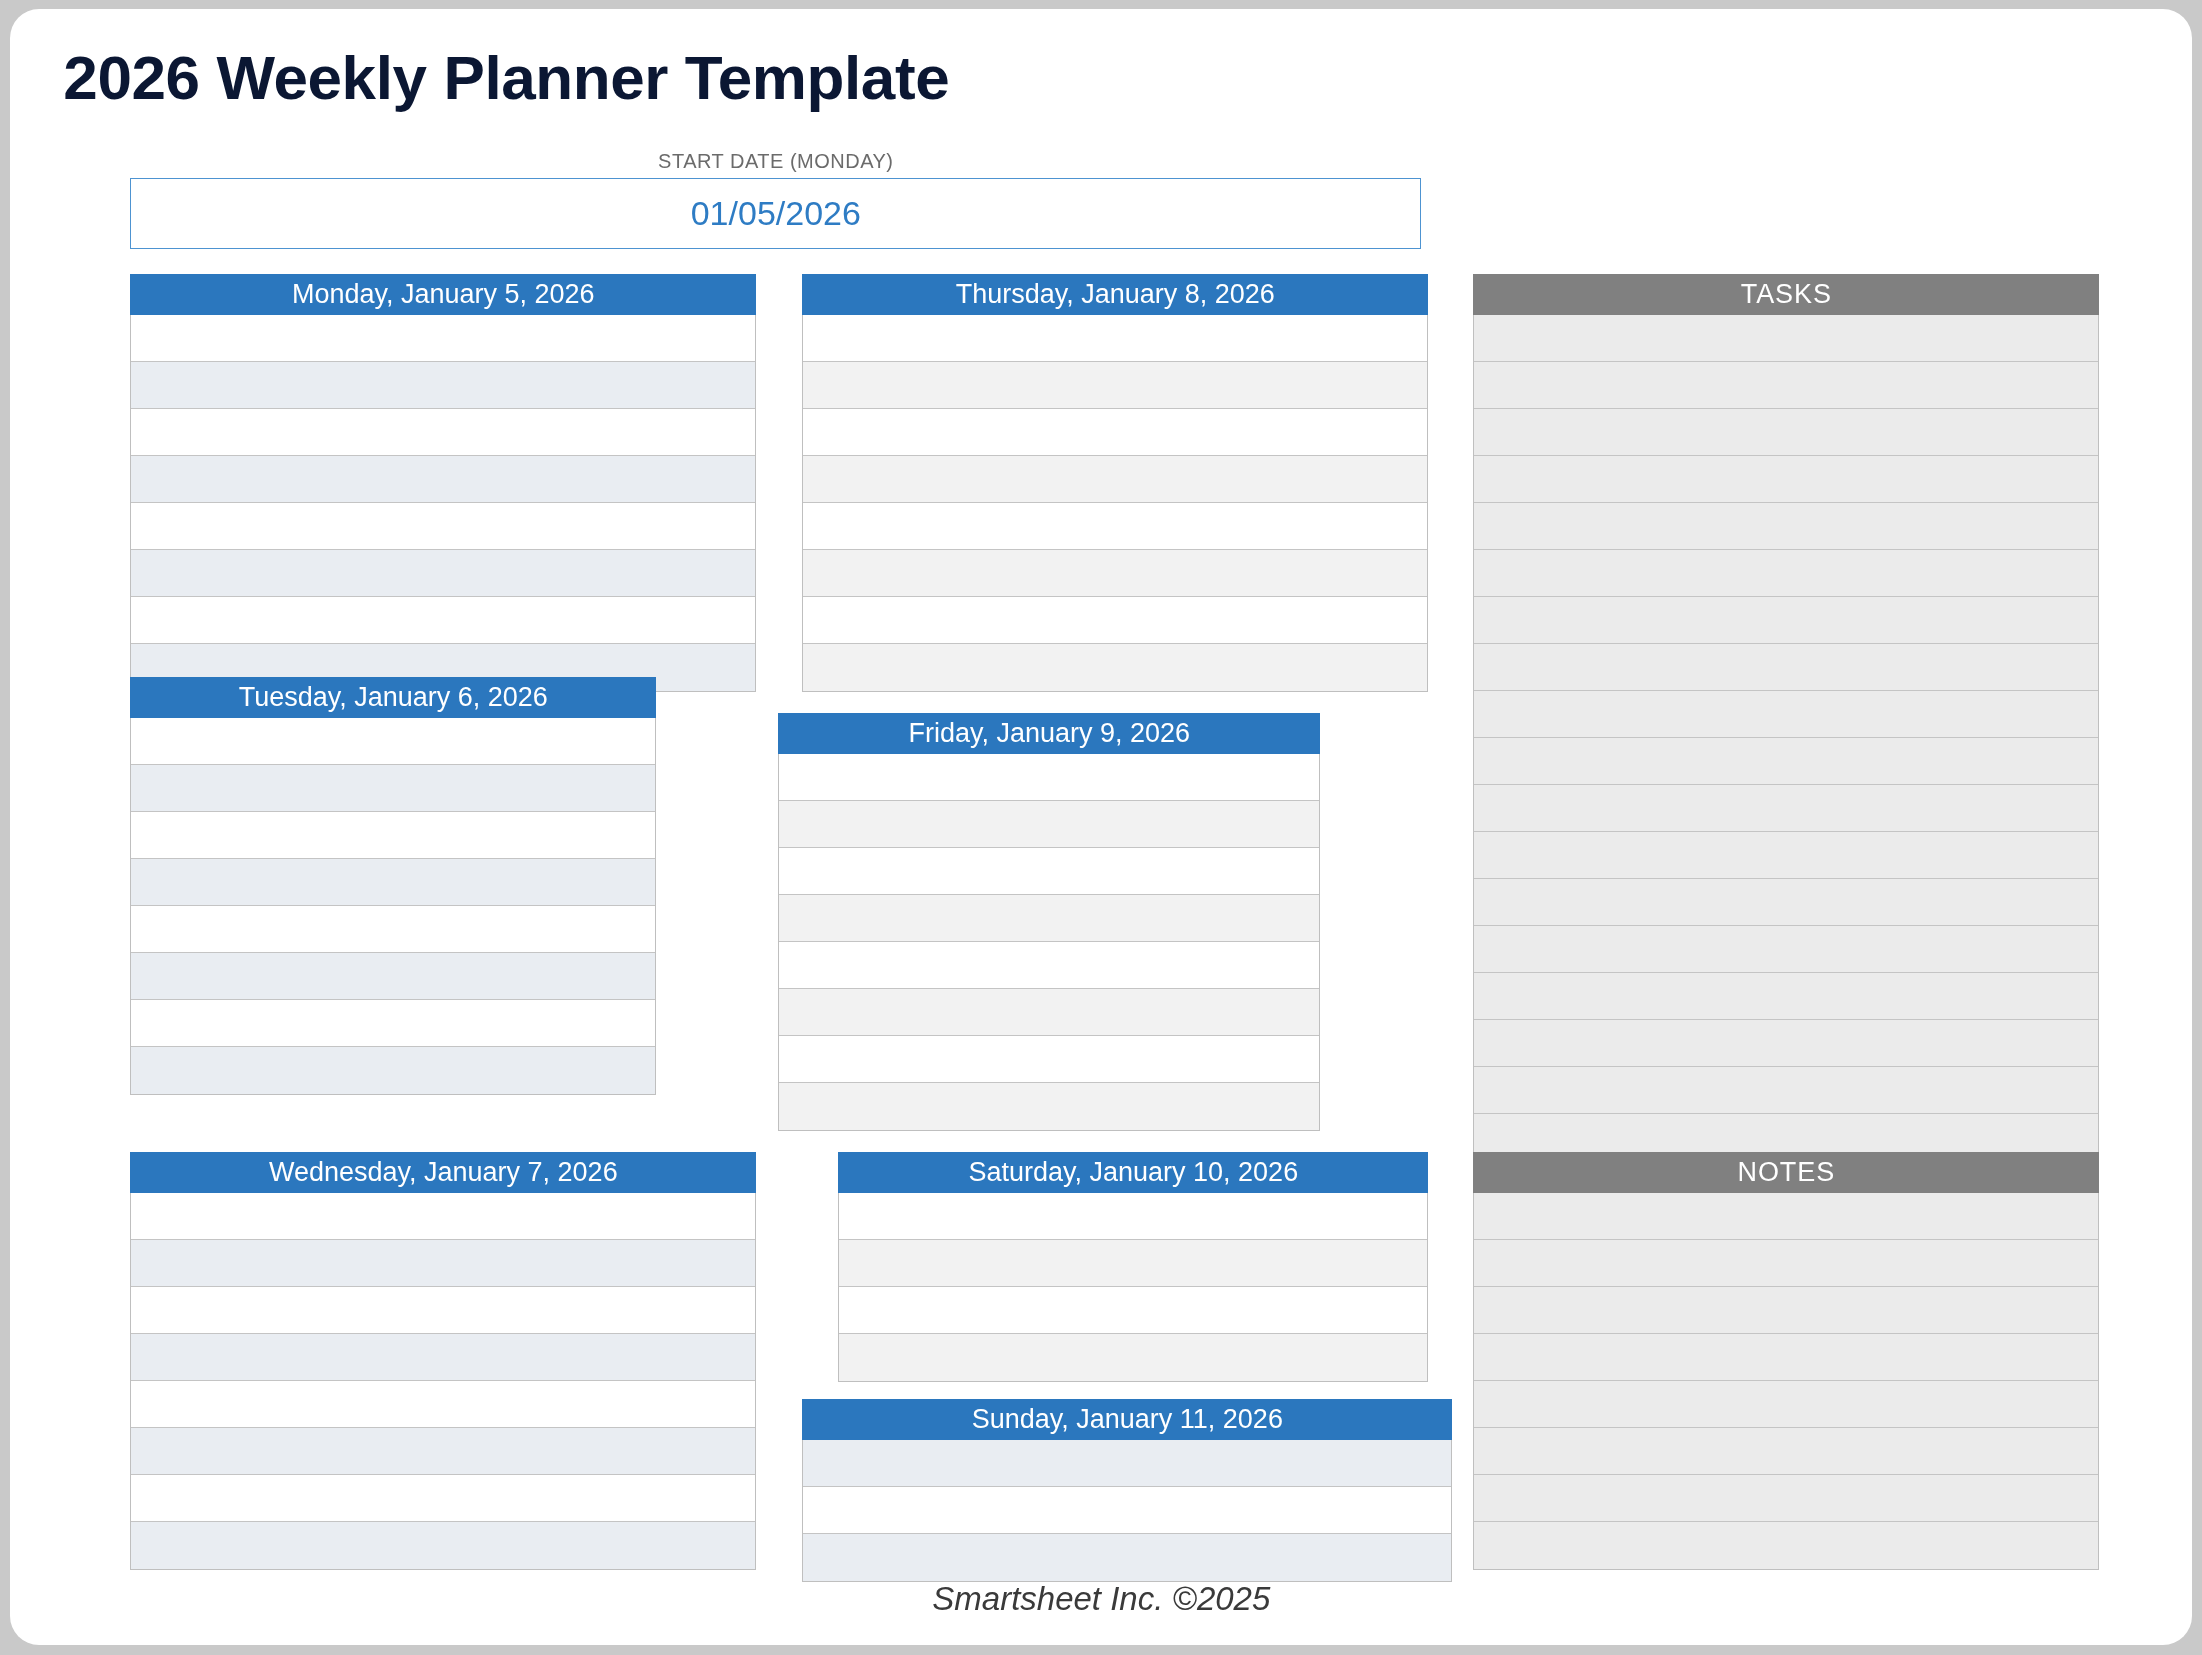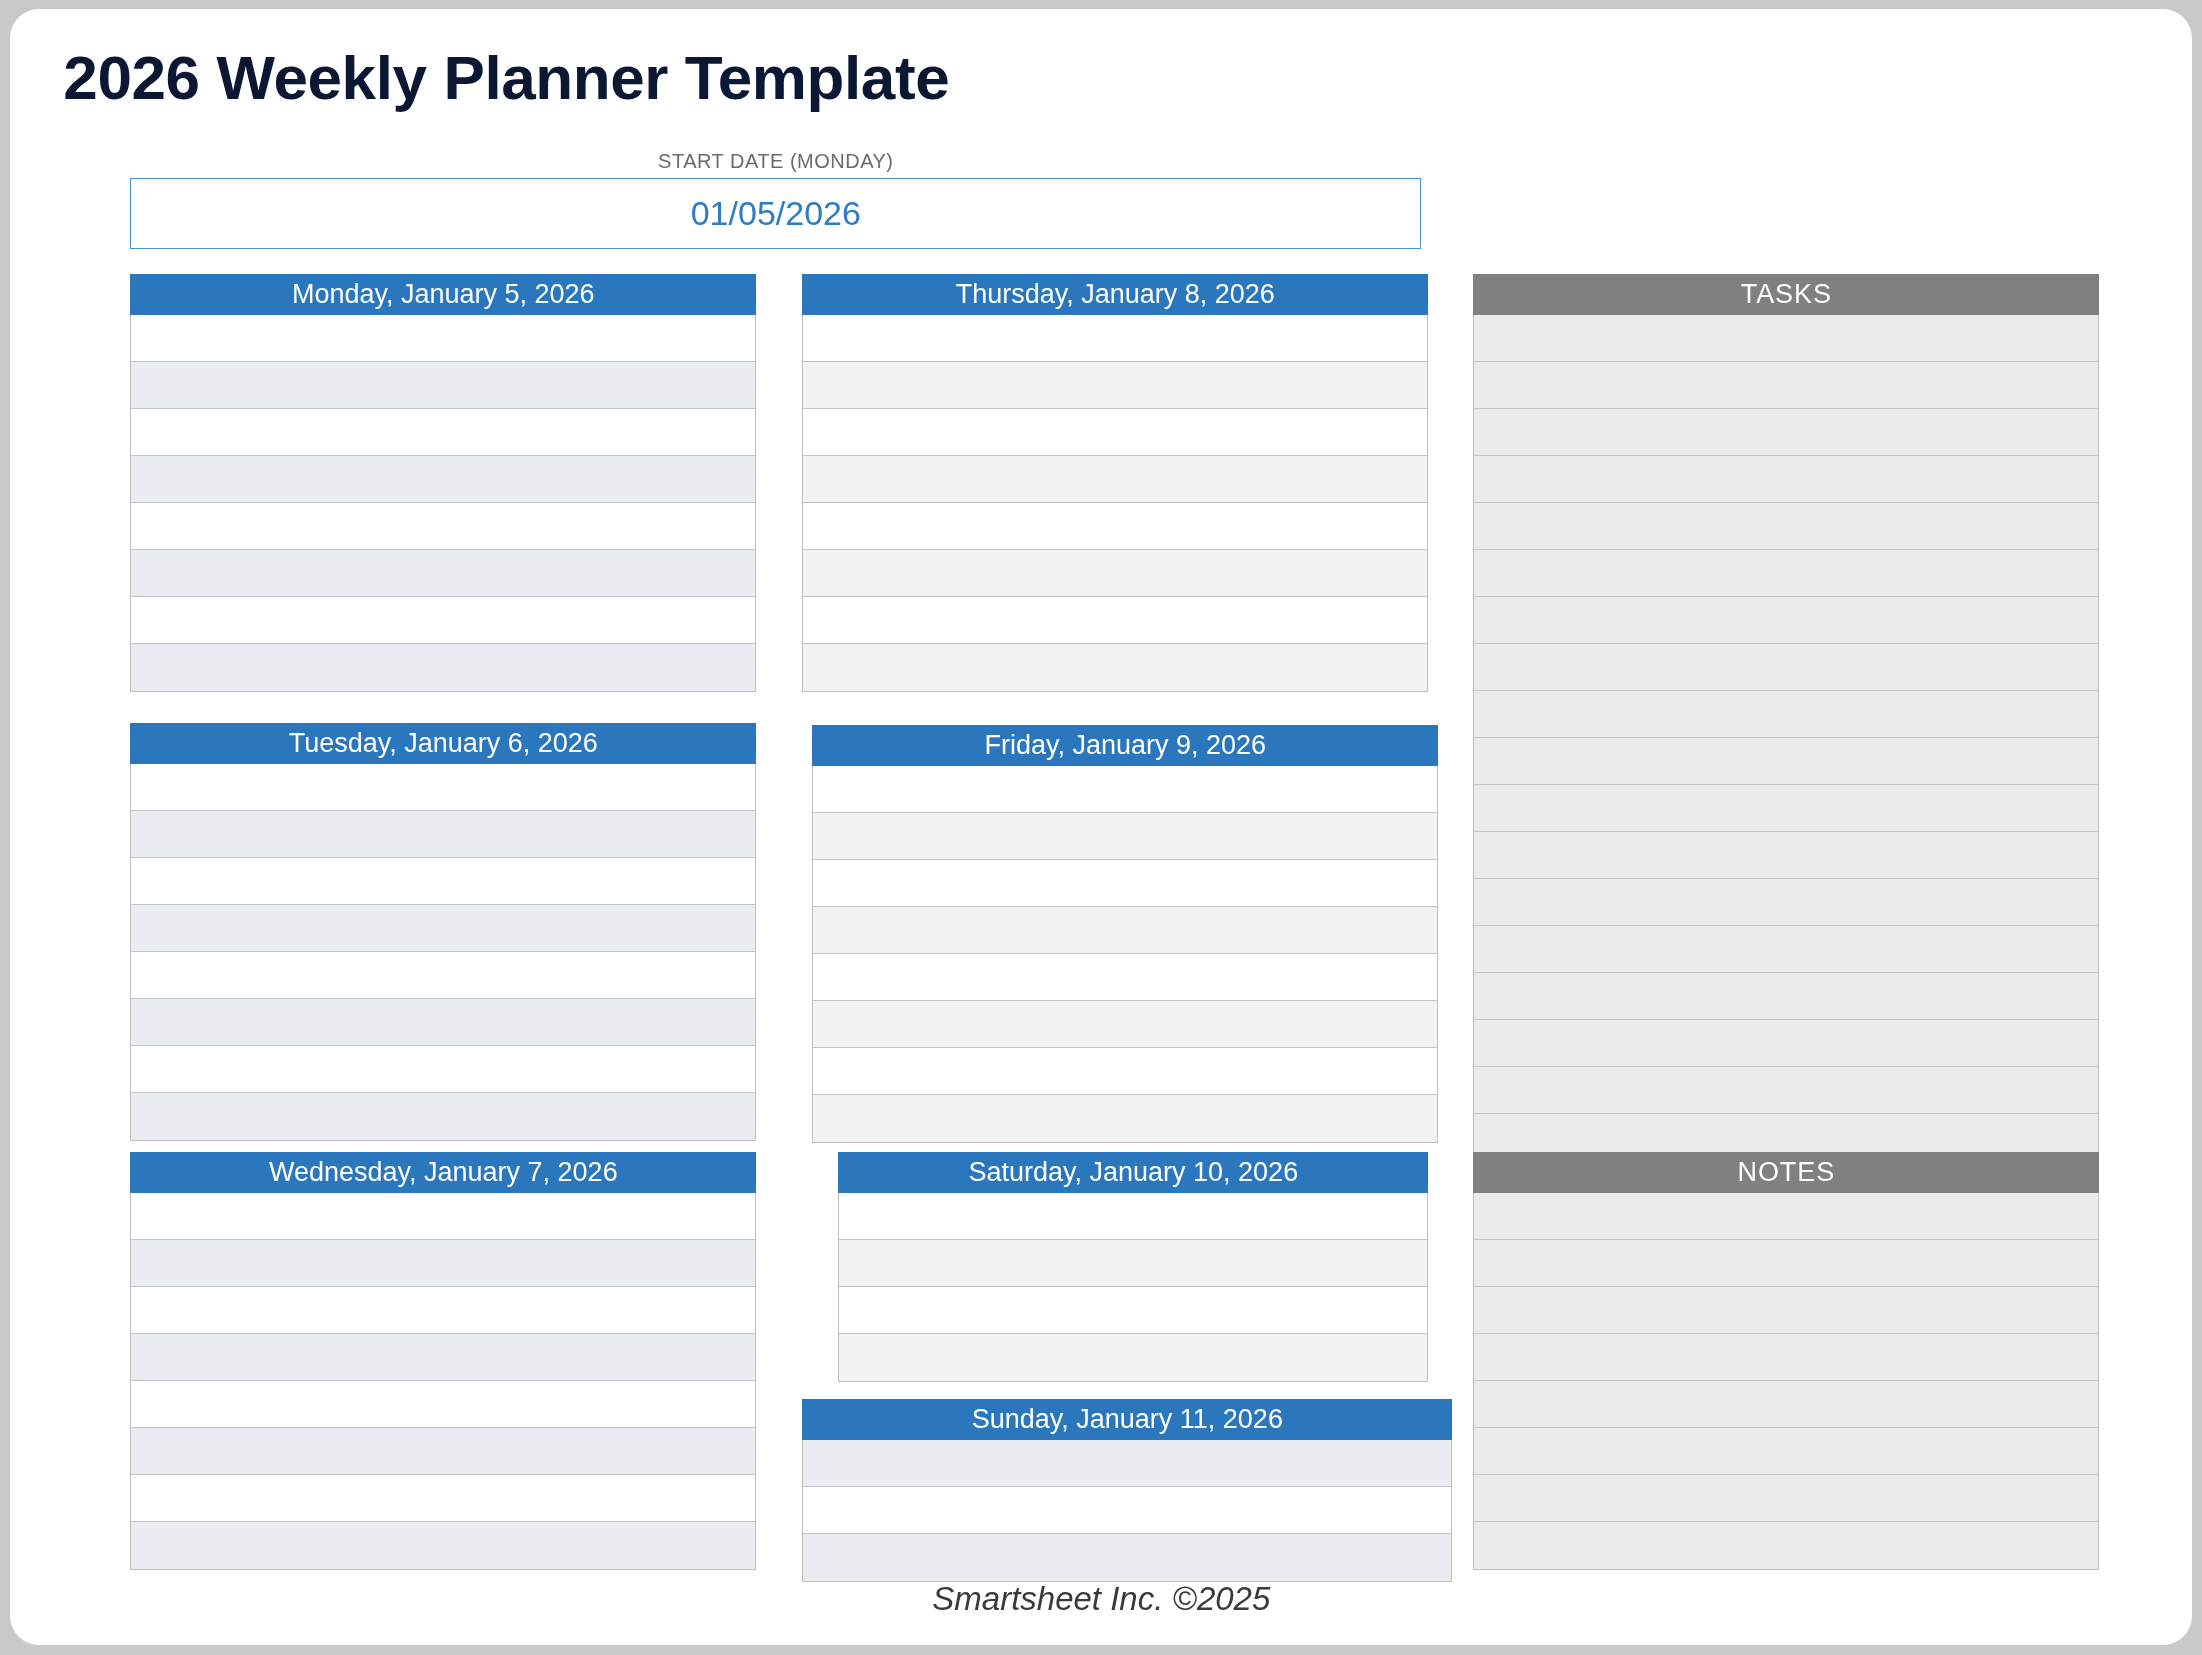--- a/index.html
+++ b/index.html
@@ -142,21 +142,21 @@
           <div class="row"></div>
           <div class="row alt"></div>
           <div class="row"></div>
           <div class="row alt"></div>
           <div class="row"></div>
           <div class="row alt"></div>
           <div class="row"></div>
           <div class="row alt"></div>
         </div>
       </div>
-      <div class="block" style="left: 120px; top: 714px; width: 626px;">
+      <div class="block" style="left: 120px; top: 668px; width: 526px;">
         <div class="day-head">Tuesday, January 6, 2026</div>
         <div class="rows tint-blue">
           <div class="row"></div>
           <div class="row alt"></div>
           <div class="row"></div>
           <div class="row alt"></div>
           <div class="row"></div>
           <div class="row alt"></div>
           <div class="row"></div>
           <div class="row alt"></div>
@@ -181,21 +181,21 @@
           <div class="row"></div>
           <div class="row alt"></div>
           <div class="row"></div>
           <div class="row alt"></div>
           <div class="row"></div>
           <div class="row alt"></div>
           <div class="row"></div>
           <div class="row alt"></div>
         </div>
       </div>
-      <div class="block" style="left: 802px; top: 704px; width: 626px; margin-top: 12px;">
+      <div class="block" style="left: 768px; top: 704px; width: 542px;">
         <div class="day-head">Friday, January 9, 2026</div>
         <div class="rows tint-gray">
           <div class="row"></div>
           <div class="row alt"></div>
           <div class="row"></div>
           <div class="row alt"></div>
           <div class="row"></div>
           <div class="row alt"></div>
           <div class="row"></div>
           <div class="row alt"></div>

